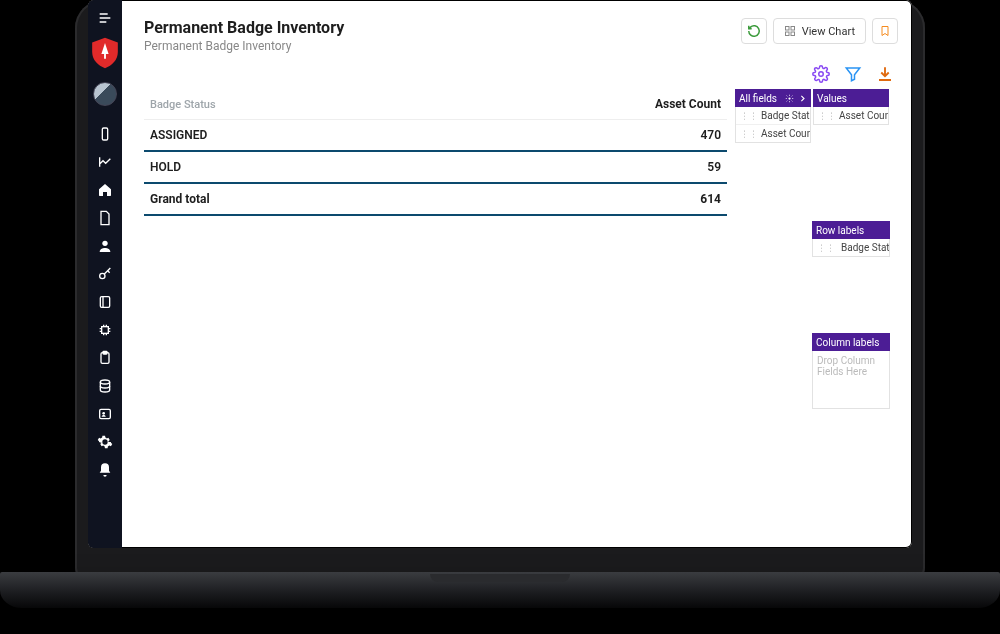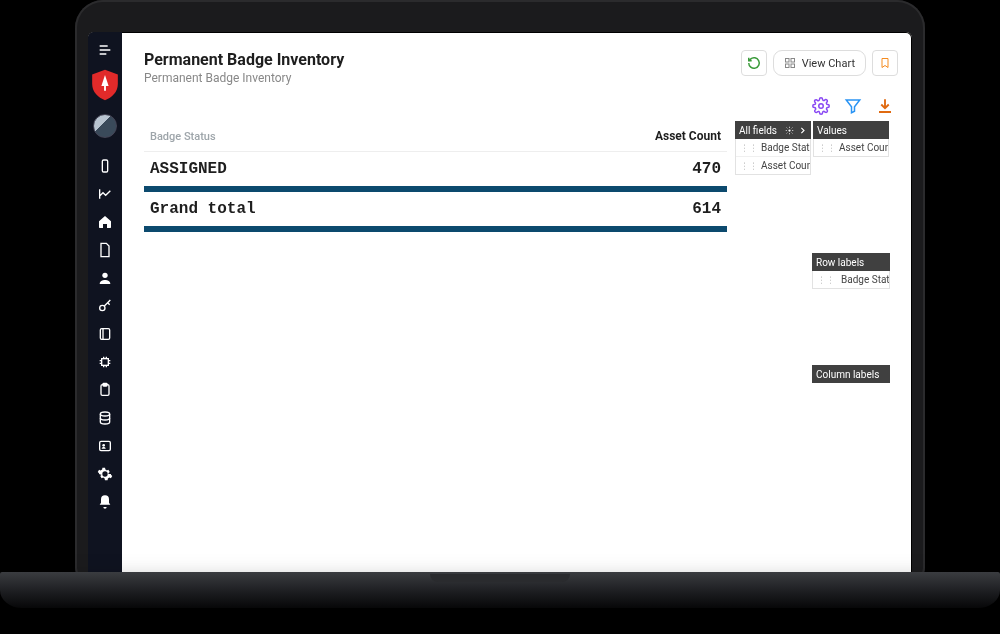--- a/index.html
+++ b/index.html
@@ -23,21 +23,21 @@
     top: 0;
     width: 850px;
     height: 580px;
     background: #1b1b1d;
     border-radius: 28px 28px 12px 12px;
     box-shadow: 0 30px 60px rgba(0,0,0,.6), inset 0 0 0 2px #2b2b2d;
   }
   .screen {
     position: absolute;
     left: 88px;
-    top: 32px;
+    top: 0;
     width: 824px;
     height: 548px;
     background: #fff;
     border-radius: 6px;
     overflow: hidden;
     display: flex;
     box-shadow: inset 0 0 0 1px #000;
   }
   .sidebar {
     width: 34px;
@@ -78,50 +78,50 @@
   }
   .hdr-left h1 { font-size: 16px; font-weight: 700; color: #1e1e1e; }
   .hdr-left .sub { font-size: 12px; color: #888; margin-top: 2px; }
   .hdr-right { display: flex; align-items: center; gap: 6px; }
   .refresh-btn, .viewchart-btn, .bookmark-btn {
     border: 1px solid #ddd; background: #fff; border-radius: 4px;
     height: 26px; display: flex; align-items: center; cursor: pointer;
     font-size: 11px; color: #333;
   }
   .refresh-btn { width: 26px; justify-content: center; }
-  .viewchart-btn { padding: 0 10px; gap: 6px; border-radius: 9px; }
+  .viewchart-btn { padding: 0 10px; gap: 6px; }
   .bookmark-btn { width: 26px; justify-content: center; color: #f58b1f; }
   .toolbar-row {
     display: flex; justify-content: flex-end; gap: 14px;
     padding: 4px 18px 6px 0;
   }
   .tb-icon { width: 18px; height: 18px; cursor: pointer; }
 
   .main-flex {
     flex: 1; display: flex; overflow: hidden; padding: 0 22px 10px 22px; gap: 8px;
   }
   .table-wrap { flex: 1; }
   table { width: 100%; border-collapse: collapse; font-size: 12px; }
   thead th {
     text-align: left; padding: 8px 6px 8px 6px;
     color: #9ea5aa; font-weight: 500; font-size: 11px;
     border-bottom: 1px solid #eee;
   }
   thead th.num { text-align: right; color:#1e1e1e; font-weight:700; font-size: 12px;}
-  tbody td { padding: 8px 6px; border-bottom: 6px solid #0c4a6e; color:#1e1e1e; font-weight: 600; font-size:16px;font-family:Liberation Mono, monospace;}
+  tbody td { padding: 8px 6px; border-bottom: 2px solid #0c4a6e; color:#1e1e1e; font-weight: 600; font-size:12px;}
   tbody td.num { text-align: right; }
   tbody tr.total td { font-weight: 700; }
   .pivot-panel {
     width: 155px; flex-shrink: 0; font-size: 10px;
     display: flex; flex-direction: column;
   }
   .pv-row { display: flex; gap: 2px; }
   .pv-col { width: 76px; }
   .pv-header {
-    background: #404040; color: #fff; padding: 3px 4px;
+    background: #4c1d95; color: #fff; padding: 3px 4px;
     display: flex; align-items: center; justify-content: space-between;
     font-size: 10px; height: 18px;
   }
   .pv-header .mini { display:flex; gap:4px; }
   .pv-body {
     border: 1px solid #e2e2e2; border-top: 0; background:#fff;
   }
   .pv-item {
     padding: 3px 4px; display: flex; align-items: center; gap: 3px;
     font-size: 10px; color: #444; border-bottom: 1px solid #f0f0f0;
@@ -297,20 +297,24 @@
               <tr>
                 <th>Badge Status</th>
                 <th class="num">Asset Count</th>
               </tr>
             </thead>
             <tbody>
               <tr>
                 <td>ASSIGNED</td>
                 <td class="num">470</td>
               </tr>
+              <tr>
+                <td>HOLD</td>
+                <td class="num">59</td>
+              </tr>
               <tr class="total">
                 <td>Grand total</td>
                 <td class="num">614</td>
               </tr>
             </tbody>
           </table>
         </div>
 
         <div class="pivot-panel">
           <div class="pv-row">
@@ -366,20 +370,23 @@
                 </div>
               </div>
             </div>
           </div>
 
           <div style="display:flex; justify-content:flex-end;">
             <div class="pv-single2">
               <div class="pv-header">
                 <span>Column labels</span>
               </div>
+              <div class="pv-drop">
+                <span>Drop Column Fields Here</span>
+              </div>
             </div>
           </div>
         </div>
       </div>
     </div>
 
   </div>
 
   <div class="laptop-base"></div>
 </div>

